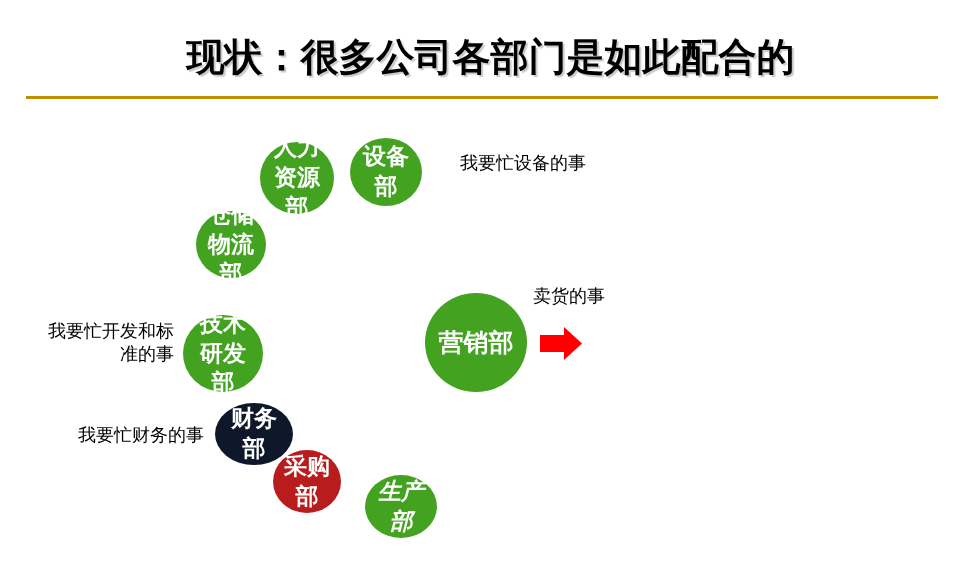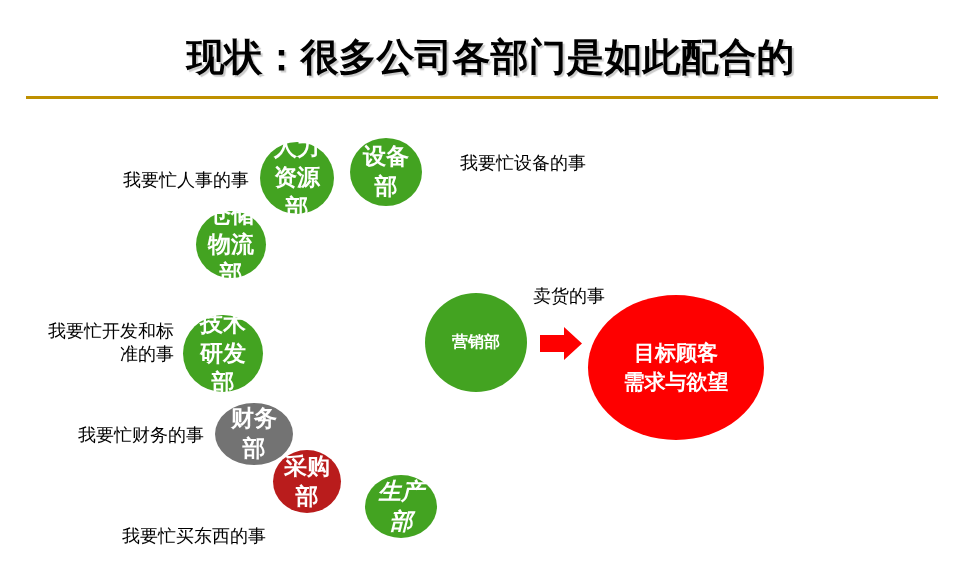--- a/index.html
+++ b/index.html
@@ -30,35 +30,31 @@
 资源
 部</div>
   <div class="circle" style="left:350px; top:138px; width:72px; height:68px; background:#43A321;">设备
 部</div>
   <div class="circle" style="left:196px; top:211px; width:70px; height:67px; background:#43A321;">仓储
 物流
 部</div>
   <div class="circle" style="left:183px; top:299px; width:80px; height:77px; background:#43A321;margin-top:16px;">技术
 研发
 部</div>
-  <div class="circle" style="left:215px; top:403px; width:78px; height:62px; background:#737373;">财务
+  <div class="circle" style="left:215px; top:403px; width:78px; height:62px; background:#0f172a;">财务
 部</div>
   <div class="circle" style="left:273px; top:450px; width:68px; height:63px; background:#b91c1c;">采购
 部</div>
   <div class="circle" style="left:365px; top:475px; width:72px; height:63px; background:#43A321;font-style:italic;">生产
 部</div>
-  <div class="circle" style="left:425px; top:293px; width:102px; height:99px; background:#43A321; font-size:16px;">营销部</div>
+  <div class="circle" style="left:425px; top:293px; width:102px; height:99px; background:#43A321; font-size:25px;">营销部</div>
 
-  <div class="label" style="left:123px; top:169px;">我要忙人事的事</div>
   <div class="label" style="left:460px; top:152px;">我要忙设备的事</div>
   <div class="label" style="left:48px; top:320px;text-align:right;">我要忙开发和标
 准的事</div>
   <div class="label" style="left:78px; top:424px;">我要忙财务的事</div>
-  <div class="label" style="left:122px; top:525px;">我要忙买东西的事</div>
   <div class="label" style="left:533px; top:285px;">卖货的事</div>
 
   <svg class="arrow" style="left:538px; top:325px;" width="46" height="38" viewBox="0 0 46 38">
     <polygon points="2,10 26,10 26,2 44,18.5 26,35 26,27 2,27" fill="#FE0000"></polygon>
   </svg>
 
-  <div class="target-circle" style="left:588px; top:295px; width:176px; height:145px; background:#FE0000;">目标顾客
-需求与欲望</div>
 </div>
 
 </body></html>

